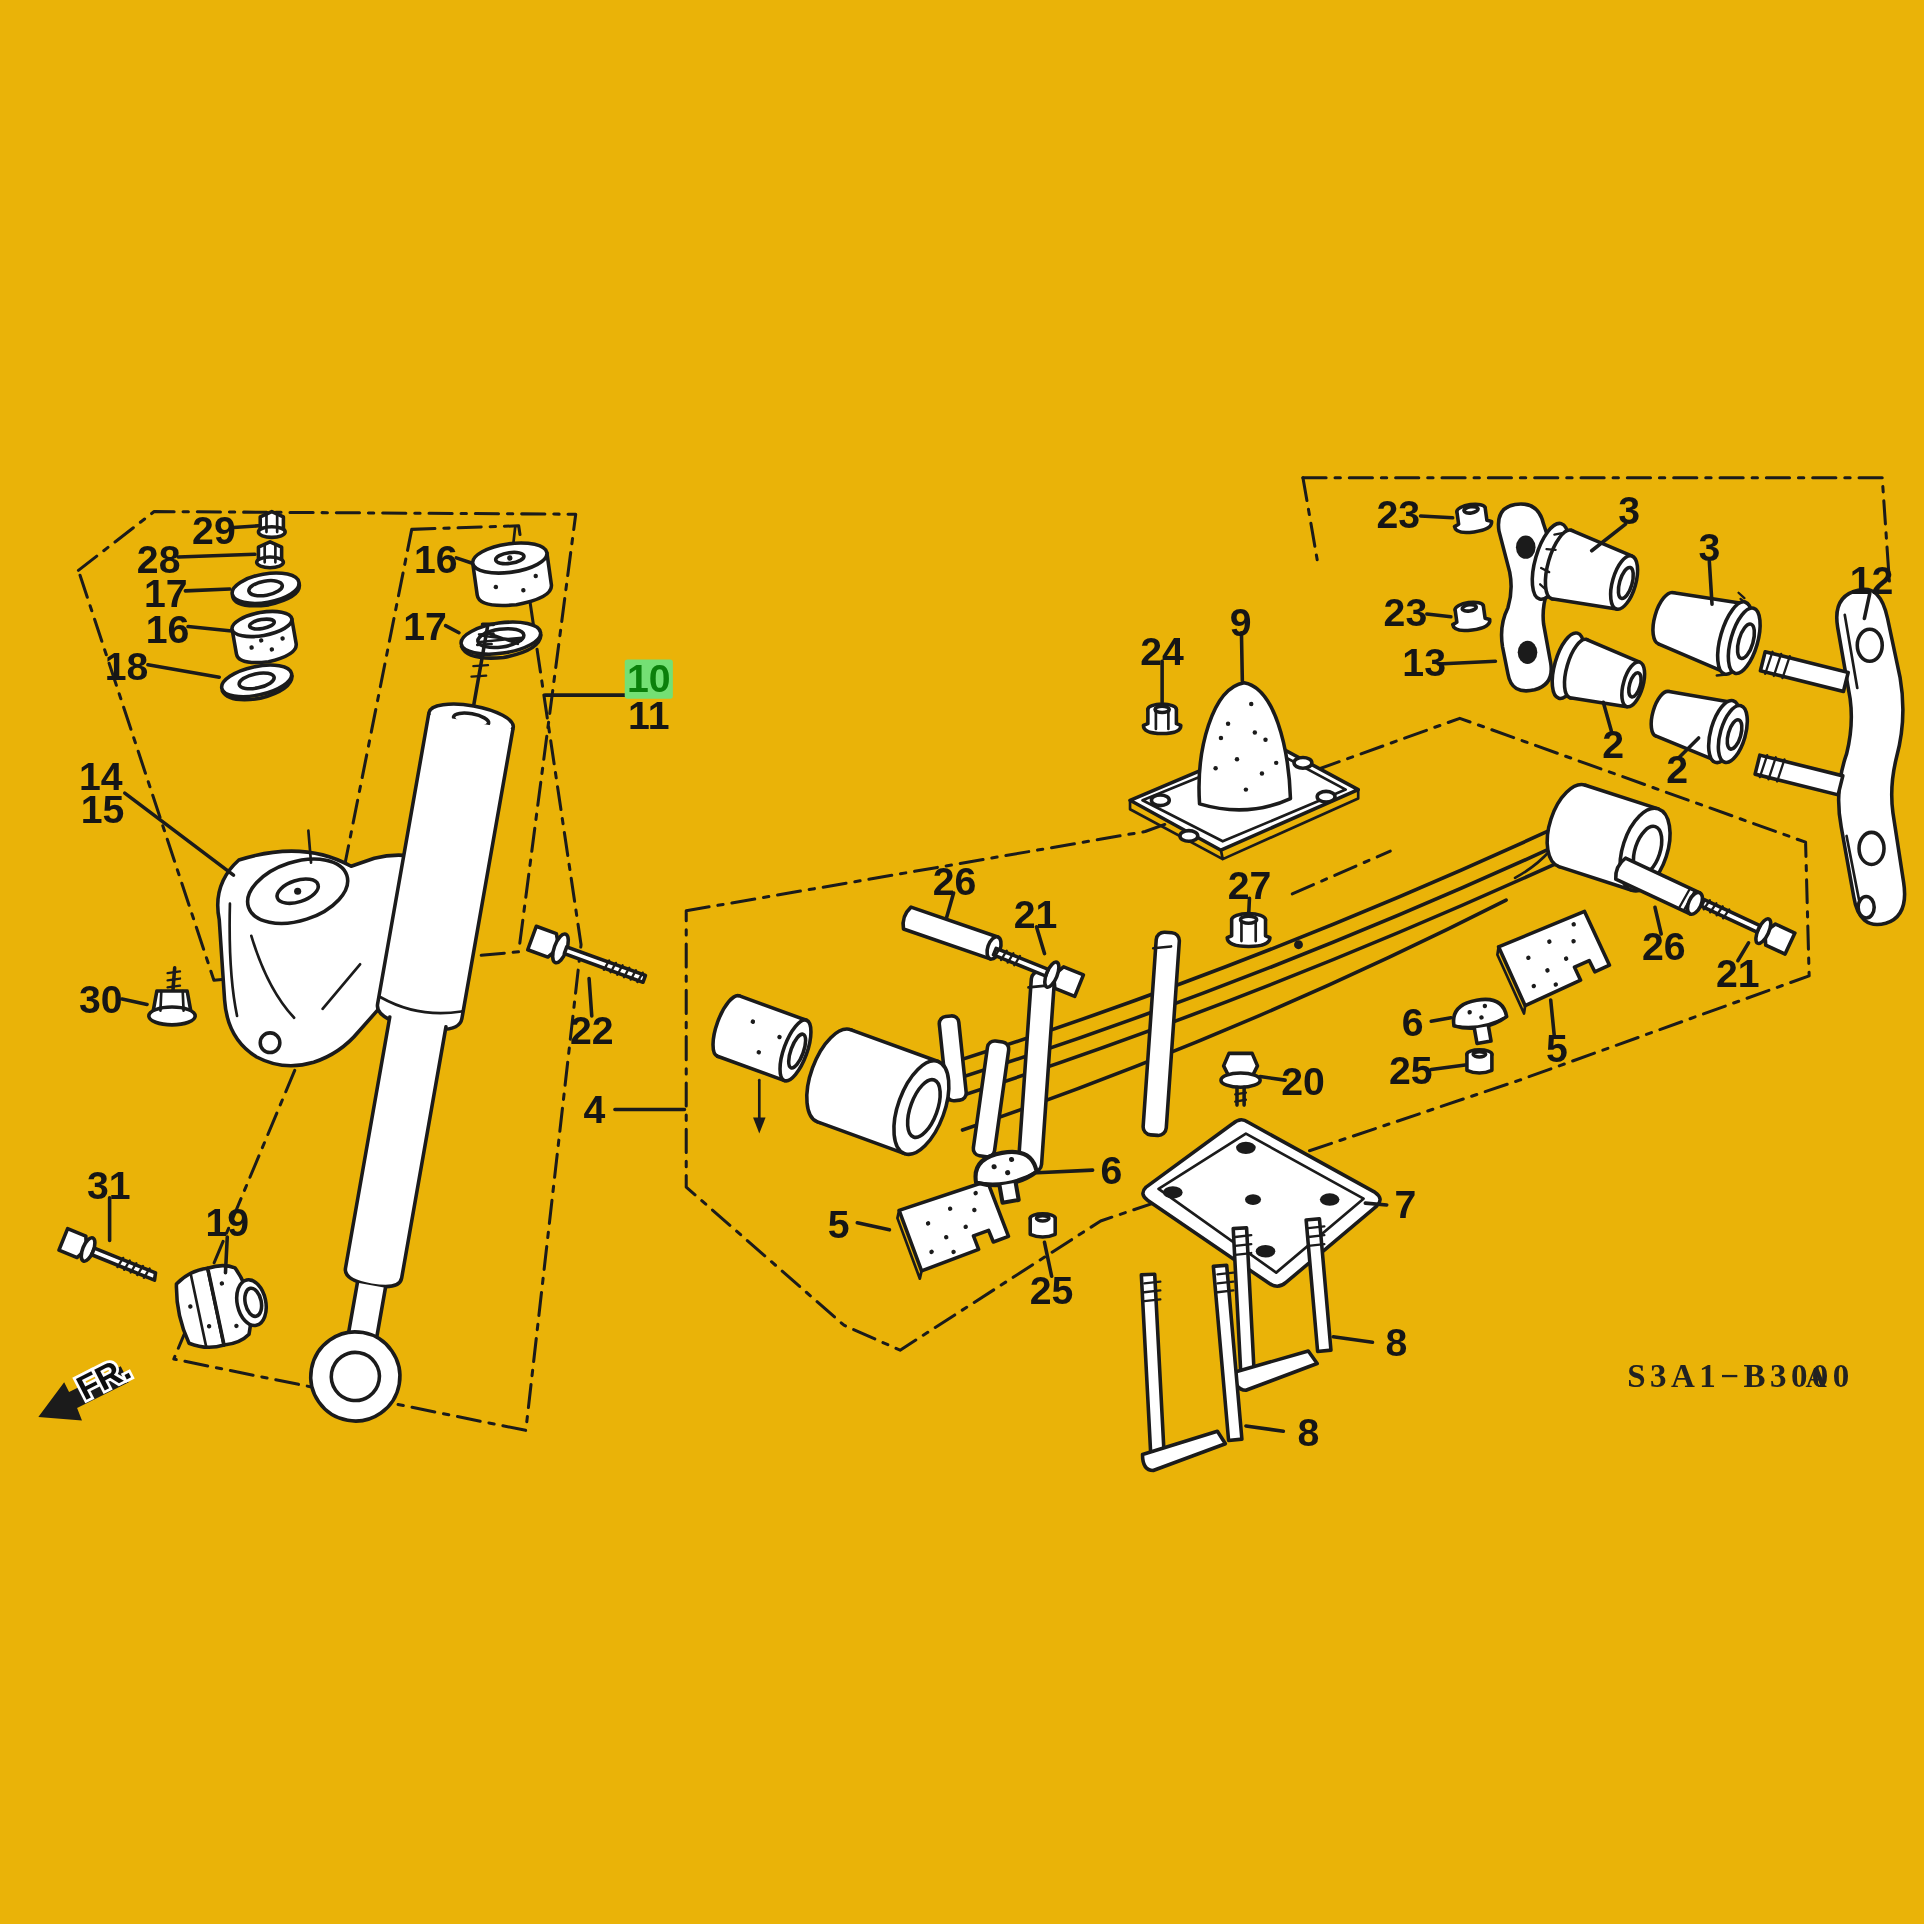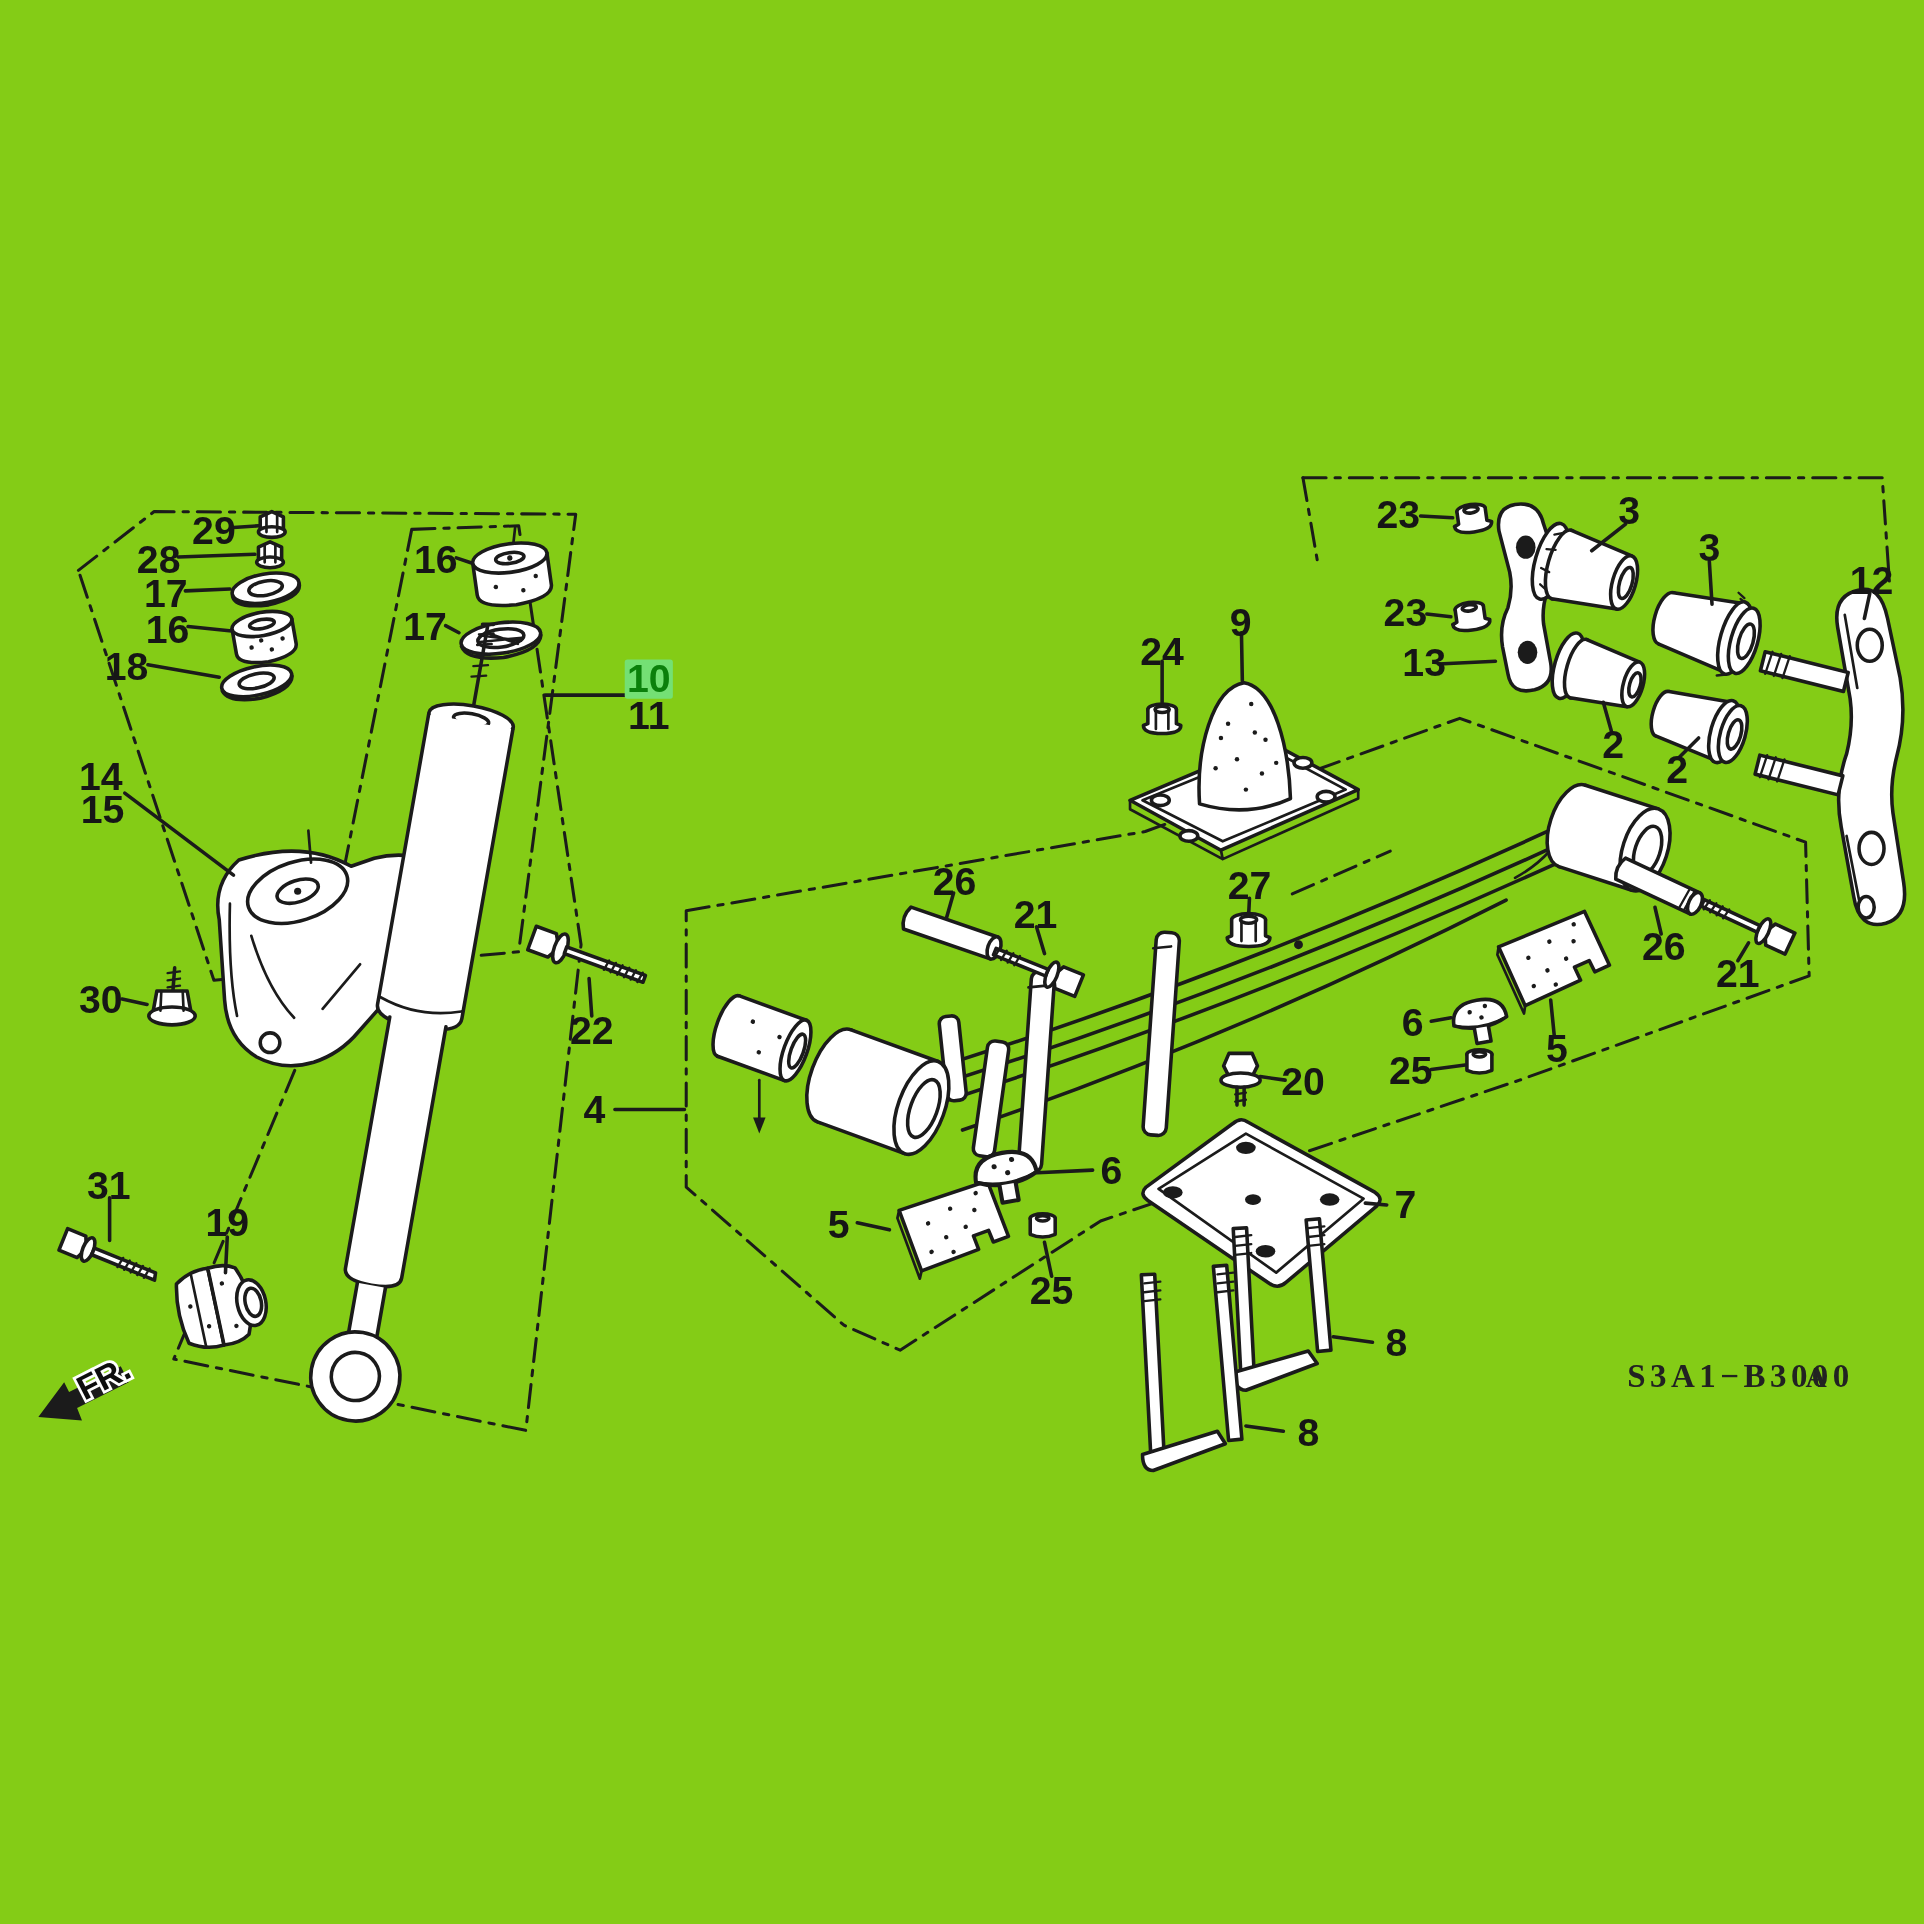--- a/index.html
+++ b/index.html
@@ -1,16 +1,16 @@
 <!DOCTYPE html>
 <html style="font-size:14.3px"><head>
 <meta charset="utf-8">
 <style>
   html,body{margin:0;padding:0;background:#ffffff;}
-  .stage{position:relative;width:1925px;height:1925px;background:#84cc16;overflow:hidden;
+  .stage{position:relative;width:1925px;height:1925px;background:#eab308;overflow:hidden;
          font-family:"Liberation Sans",sans-serif;}
   svg{display:block}
   .draw *{stroke:#1b1b1b;stroke-width:4;fill:none;stroke-linecap:round;stroke-linejoin:round}
   .draw .fl{fill:#ffffff}
   .draw .thin{stroke-width:3}
   .draw .tick{stroke-width:2.6}
   .draw .dash{stroke-dasharray:26 10 6 10;stroke-width:3.4}
   .draw .dot{fill:#1b1b1b;stroke:none}
   .lbl{font:700 44px "Liberation Sans",sans-serif;fill:#161616;text-anchor:middle;stroke:none}
   .lbl-hl{fill:#0b800b}

